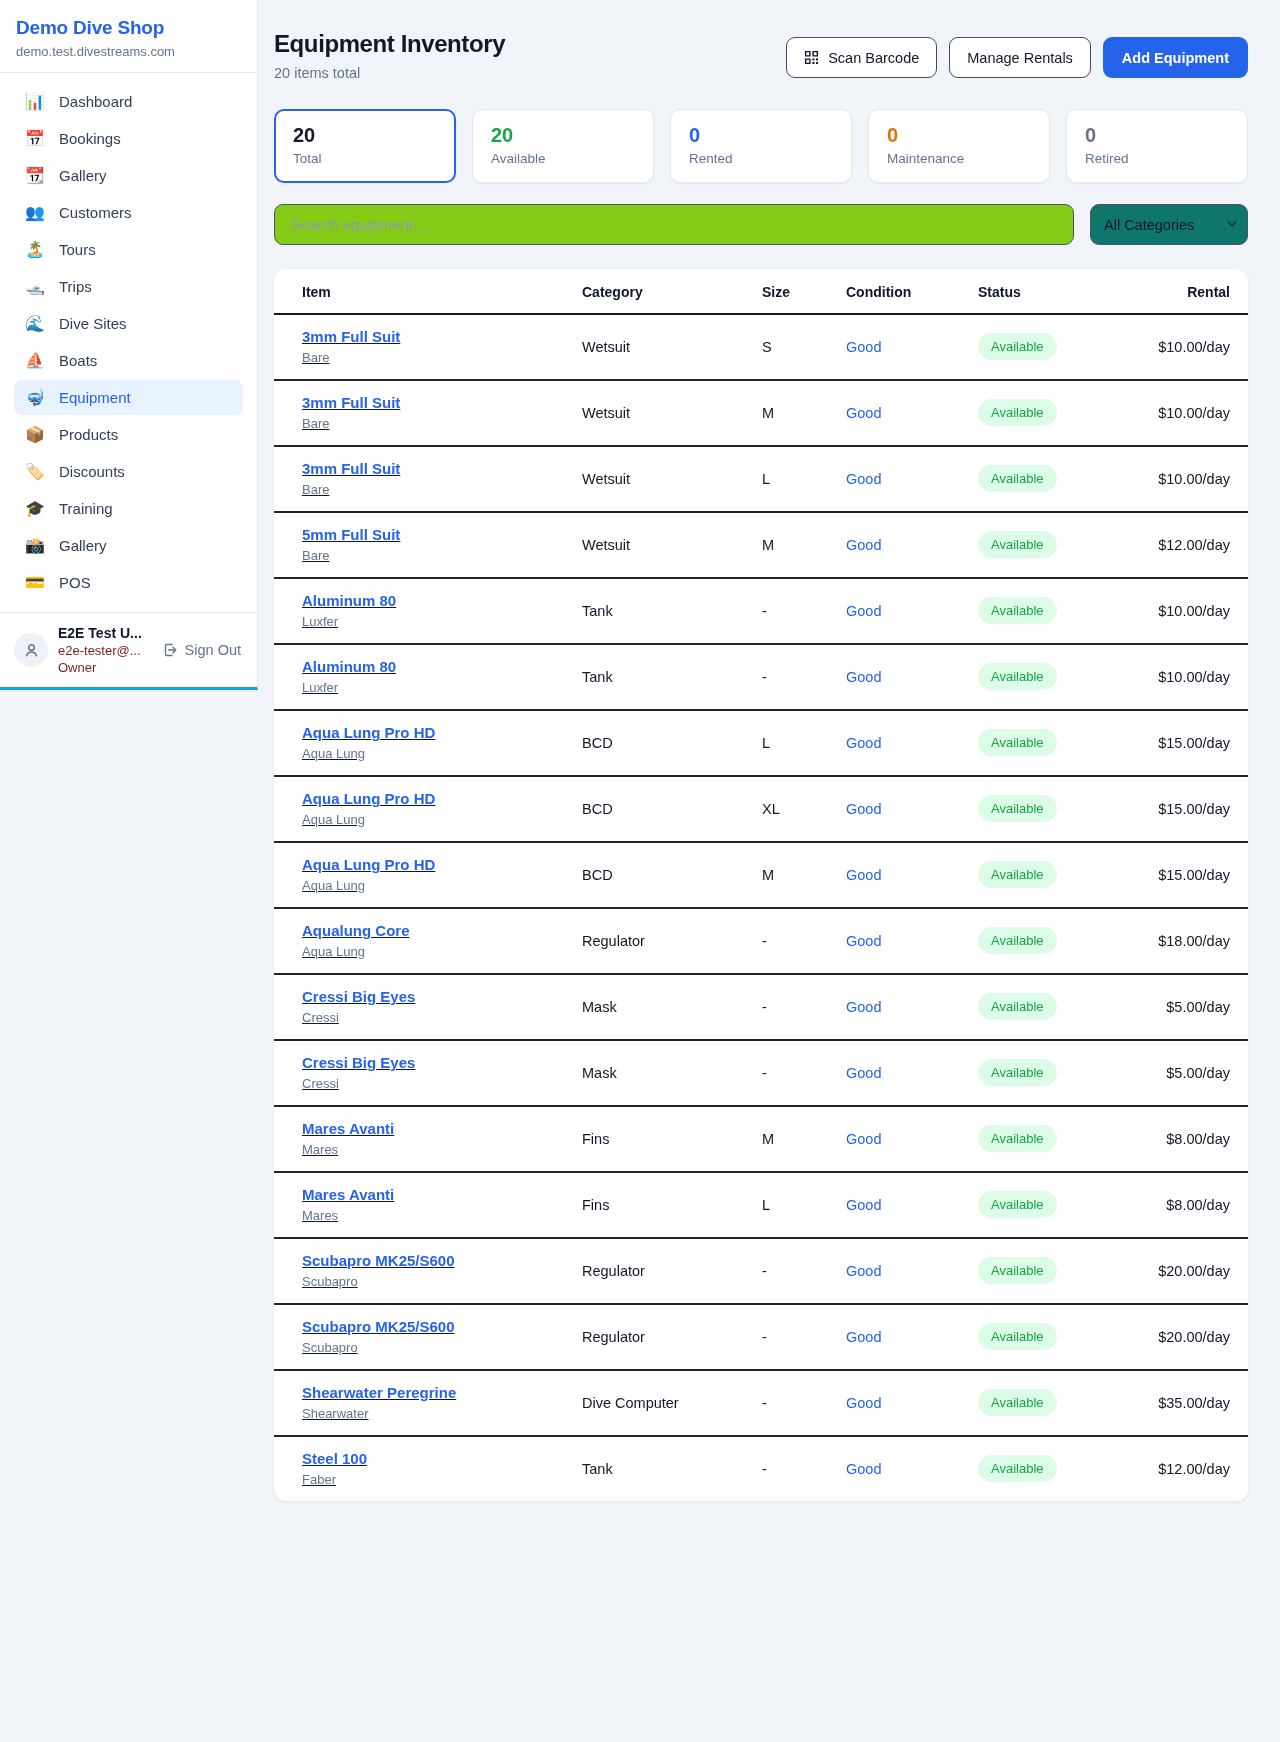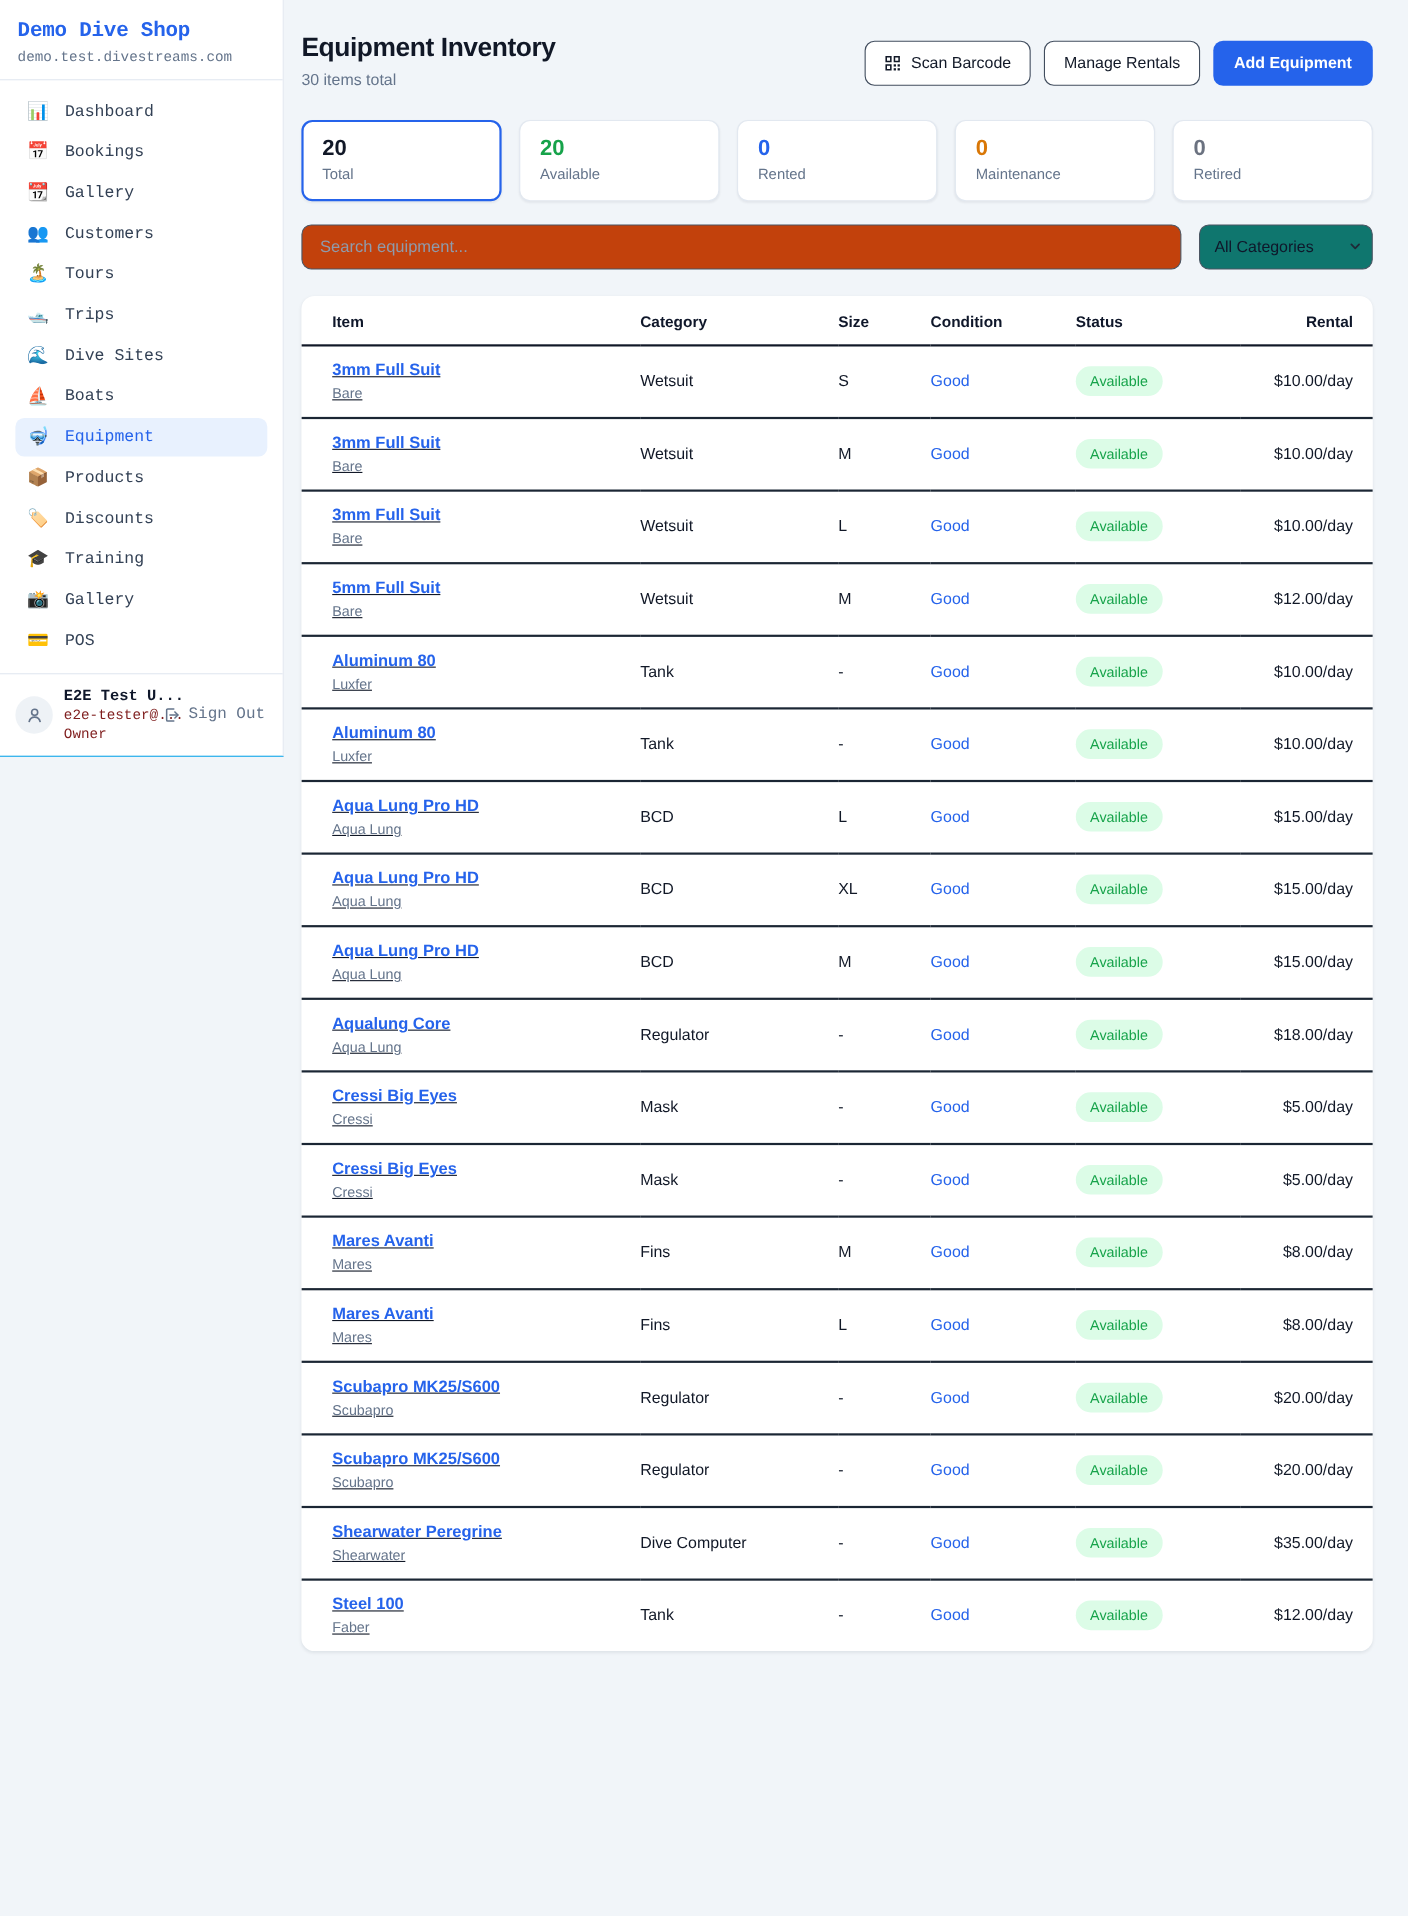--- a/index.html
+++ b/index.html
@@ -4,21 +4,21 @@
 <style>
   * { box-sizing: border-box; margin: 0; padding: 0; }
   html,body { width:1280px; height:1742px; }
   body {
     font-family: "Liberation Sans", "DejaVu Sans", sans-serif;
     background:#f1f5f9; color:#0f172a; overflow:hidden; position:relative;
   }
   
   .sidebar {
     position:absolute; left:0; top:0; width:258px; background:#fff;
-    border-right:1px solid #e2e8f0; border-bottom:1px solid #0ea5e9;font-family:Liberation Mono, monospace;
+    border-right:1px solid #e2e8f0; border-bottom:3px solid #0ea5e9;
   }
   .brand { padding:17px 16px 13px; border-bottom:1px solid #e2e8f0; }
   .brand-name { font-size:19px; font-weight:700; color:#2563eb; letter-spacing:-0.2px; }
   .brand-domain { font-size:13px; color:#64748b; margin-top:5px; }
   .nav { padding:11px 14px 10px; }
   .nav-item {
     display:flex; align-items:center; gap:13px; padding:9px 10px;
     border-radius:8px; font-size:15px; color:#334155; cursor:pointer; margin-bottom:2px;
   }
   .nav-icon { width:22px; font-size:16px; text-align:center; line-height:1; flex:0 0 22px; }
@@ -54,21 +54,21 @@
   .stat-card {
     flex:1; background:#fff; border:1px solid #e2e8f0; border-radius:10px;
     padding:14px 18px 16px; box-shadow:0 1px 2px rgba(15,23,42,.06); cursor:pointer;
   }
   .stat-card.active { border:2px solid #2563eb; padding:13px 17px 15px; }
   .stat-value { font-size:20px; font-weight:700; }
   .stat-label { font-size:13.5px; color:#64748b; margin-top:4px; }
   
   .filters { display:flex; gap:16px; margin-top:21px; }
   .search-input {
-    flex:1; height:41px; border:1.5px solid #4b5563; border-radius:9px; background:#c2410c;
+    flex:1; height:41px; border:1.5px solid #4b5563; border-radius:9px; background:#84cc16;
     padding:0 16px; font-size:15px; color:#0f172a; font-family:inherit; outline:none;
   }
   .search-input::placeholder { color:#8f9bac; }
   .select-wrap { position:relative; width:158px; }
   .category-select {
     width:100%; height:41px; border:1.5px solid #4b5563; border-radius:9px; background:#0f766e;
     font-size:14.5px; color:#0f172a; font-family:Liberation Sans, sans-serif; padding:0 32px 0 13px;
     appearance:none; -webkit-appearance:none; cursor:pointer; outline:none;
   }
   .select-chevron { position:absolute; right:10px; top:14px; pointer-events:none; color:#1f2937; }
@@ -184,21 +184,21 @@
       </svg>
       <span>Sign Out</span>
     </div>
   </div>
 </aside>
 
 <main class="main">
   <div class="page-header">
     <div>
       <h1 class="page-title">Equipment Inventory</h1>
-      <div class="page-subtitle">30 items total</div>
+      <div class="page-subtitle">20 items total</div>
     </div>
     <div class="actions">
       <button class="btn">
         <svg width="15" height="15" viewBox="0 0 16 16" fill="currentColor">
           <path d="M1 1h6v6H1V1zm1.5 1.5v3h3v-3h-3zM9 1h6v6H9V1zm1.5 1.5v3h3v-3h-3zM1 9h6v6H1V9zm1.5 1.5v3h3v-3h-3z"></path>
           <rect x="9" y="9" width="2.2" height="2.2"></rect>
             <rect x="12.8" y="9" width="2.2" height="2.2"></rect>
           <rect x="9" y="12.8" width="2.2" height="2.2"></rect>
             <rect x="12.8" y="12.8" width="2.2" height="2.2"></rect>
         </svg>

